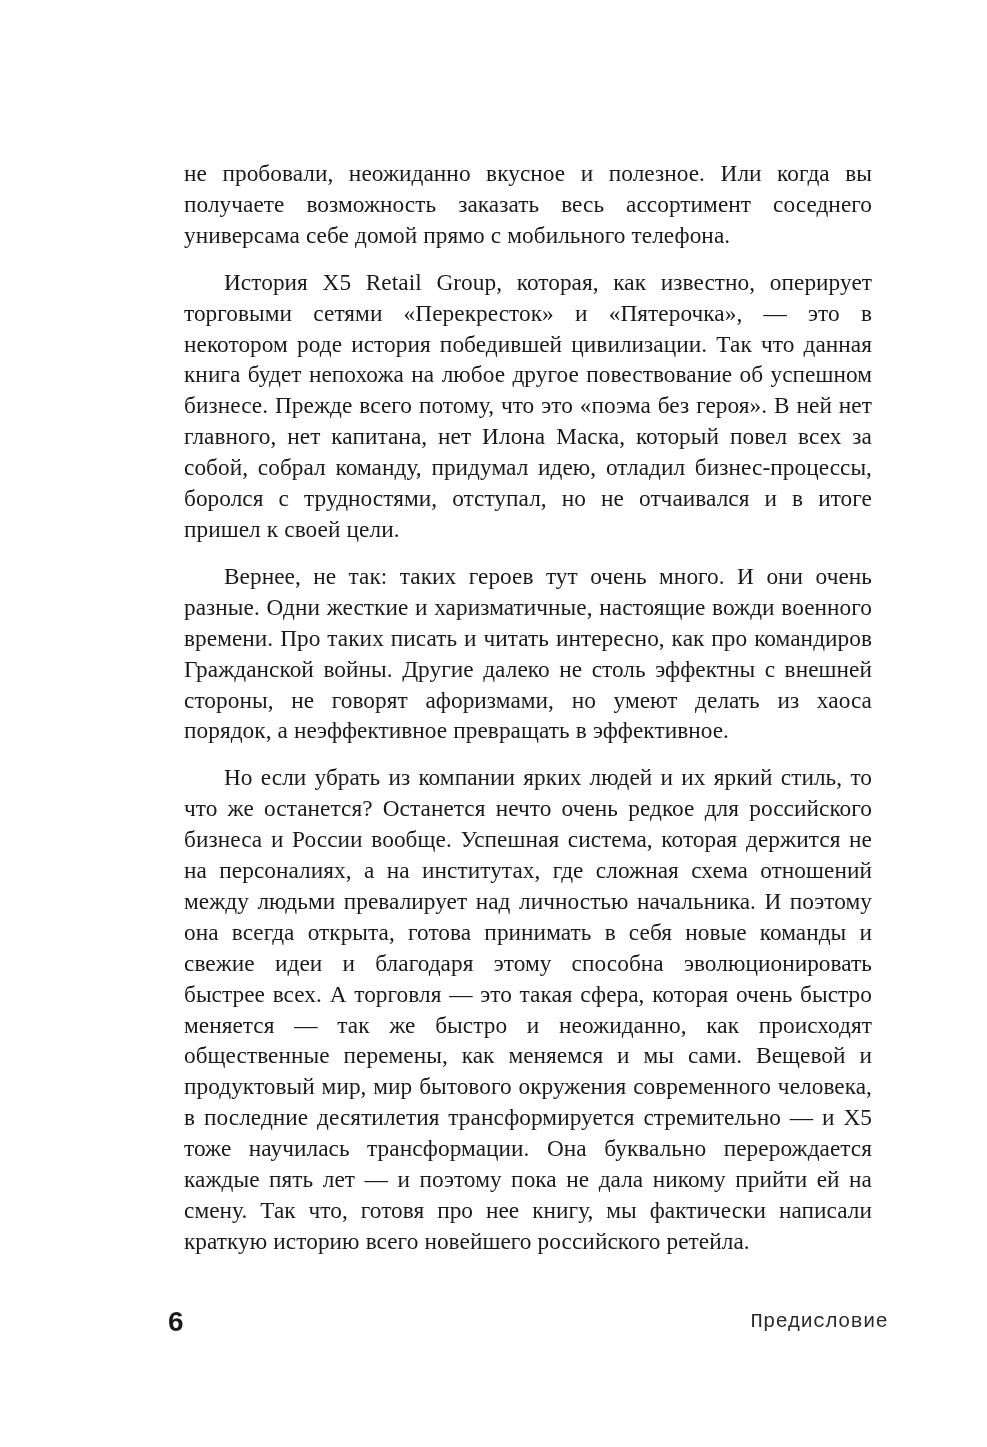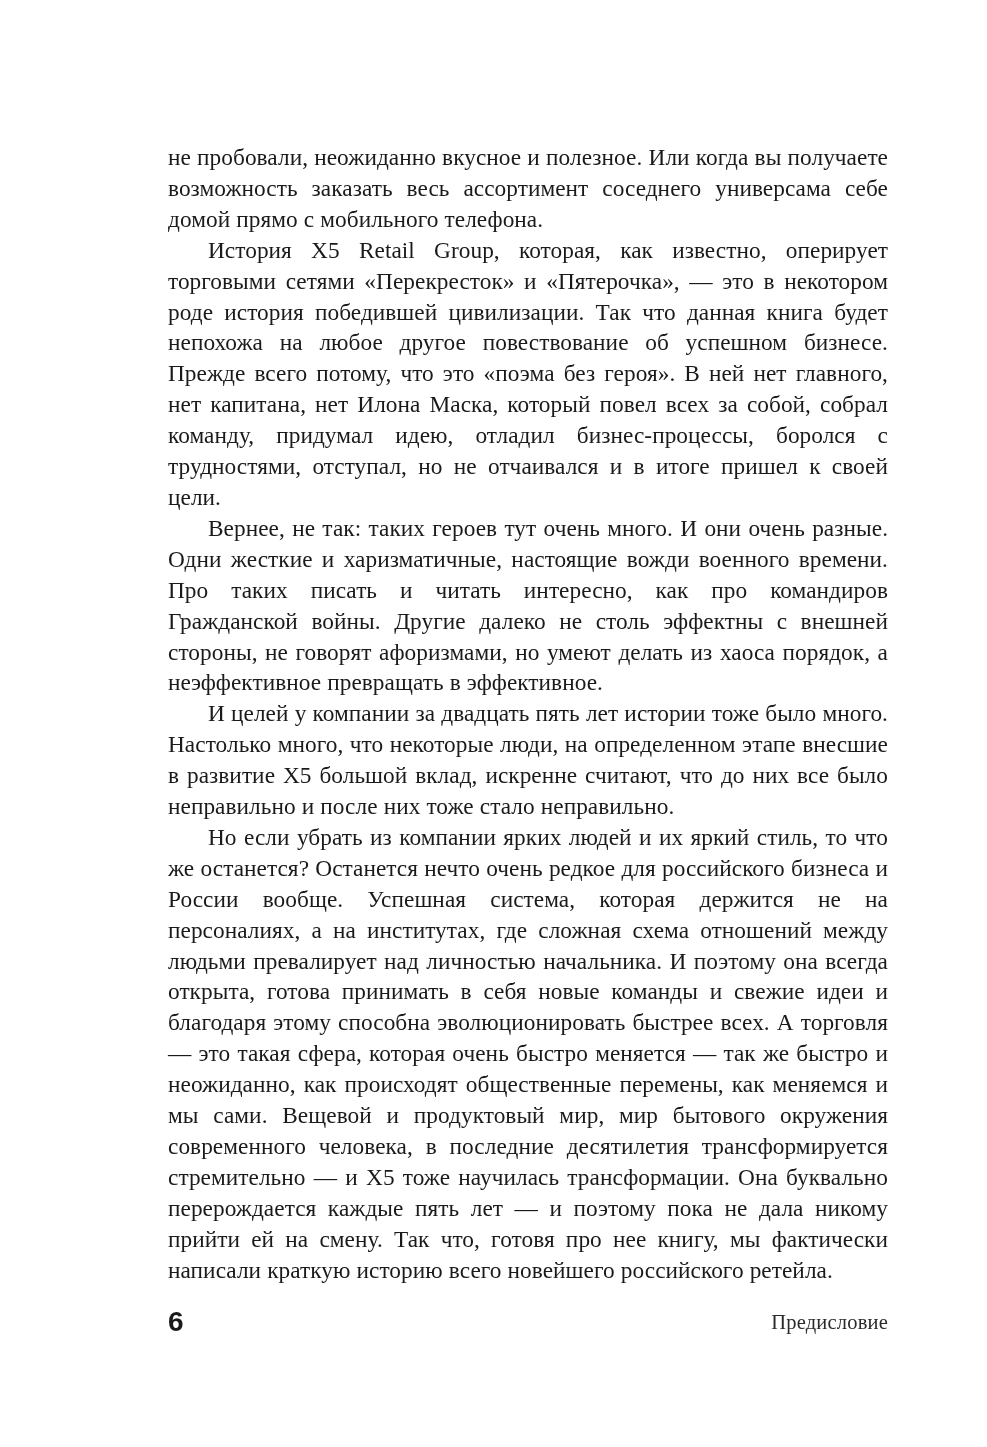--- a/index.html
+++ b/index.html
@@ -22,21 +22,21 @@
     top: 142px;
     width: 720px;
   }
   .para {
     font-family: "Liberation Serif", "DejaVu Serif", serif;
     font-size: 23.3px;
     line-height: 30.9px;
     color: #1a1a1a;
     text-align: justify;
     text-justify: inter-word;
-    margin: 0;
+    margin: 16px;
     text-indent: 40px;
     hyphens: manual;
     -webkit-hyphens: manual;
     letter-spacing: 0.05px;
     word-spacing: 0.2px;
   }
   .para.no-indent {
     text-indent: 0;
   }
   .footer {
@@ -50,38 +50,37 @@
     justify-content: space-between;
   }
   .folio {
     font-family: "Liberation Sans", "DejaVu Sans", sans-serif;
     font-size: 28px;
     font-weight: 700;
     color: #1a1a1a;
     line-height: 1;
   }
   .running-head {
-    font-family: Liberation Serif, serif;
+    font-family: Liberation Mono, monospace;
     font-size: 20.5px;
     font-weight: 400;
     color: #2b2b2b;
     line-height: 1;
     letter-spacing: 0.2px;
   }
 </style>
 </head>
 <body>
 
 <div class="page">
 
   <div class="textblock">
     <p class="para no-indent">не пробовали, неожиданно вкусное и полезное. Или когда вы получаете возможность заказать весь ассортимент соседнего универсама себе домой прямо с мобильного телефона.</p>
     <p class="para">История X5 Retail Group, которая, как известно, оперирует торговыми сетями «Перекресток» и «Пятерочка», — это в некотором роде история победившей цивилизации. Так что данная книга будет непохожа на любое другое повествование об успешном бизнесе. Прежде всего потому, что это «поэма без героя». В ней нет главного, нет капитана, нет Илона Маска, который повел всех за собой, собрал команду, придумал идею, отладил бизнес-процессы, боролся с трудностями, отступал, но не отчаивался и в итоге пришел к своей цели.</p>
     <p class="para">Вернее, не так: таких героев тут очень много. И они очень разные. Одни жесткие и харизматичные, настоящие вожди военного времени. Про таких писать и читать интересно, как про командиров Гражданской войны. Другие далеко не столь эффектны с внешней стороны, не говорят афоризмами, но умеют делать из хаоса порядок, а неэффективное превращать в эффективное.</p>
-    <p class="para">И целей у компании за двадцать пять лет истории тоже было много. Настолько много, что некоторые люди, на определенном этапе внесшие в развитие X5 большой вклад, искренне считают, что до них все было неправильно и после них тоже стало неправильно.</p>
     <p class="para">Но если убрать из компании ярких людей и их яркий стиль, то что же останется? Останется нечто очень редкое для российского бизнеса и России вообще. Успешная система, которая держится не на персоналиях, а на институтах, где сложная схема отношений между людьми превалирует над личностью начальника. И поэтому она всегда открыта, готова принимать в себя новые команды и свежие идеи и благодаря этому способна эволюционировать быстрее всех. А торговля — это такая сфера, которая очень быстро меняется — так же быстро и неожиданно, как происходят общественные перемены, как меняемся и мы сами. Вещевой и продуктовый мир, мир бытового окружения современного человека, в последние десятилетия трансформируется стремительно — и X5 тоже научилась трансформации. Она буквально перерождается каждые пять лет — и поэтому пока не дала никому прийти ей на смену. Так что, готовя про нее книгу, мы фактически написали краткую историю всего новейшего российского ретейла.</p>
   </div>
 
   <div class="footer">
     <span class="folio">6</span>
     <span class="running-head">Предисловие</span>
   </div>
 
 </div>
 

